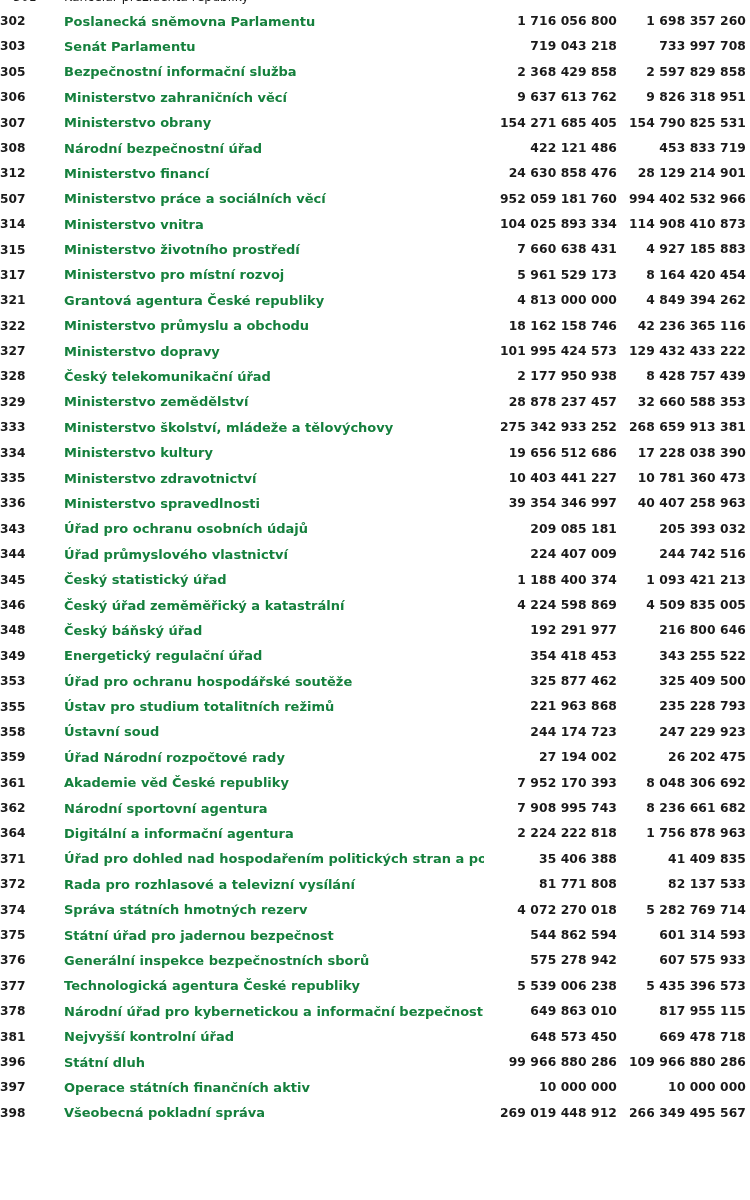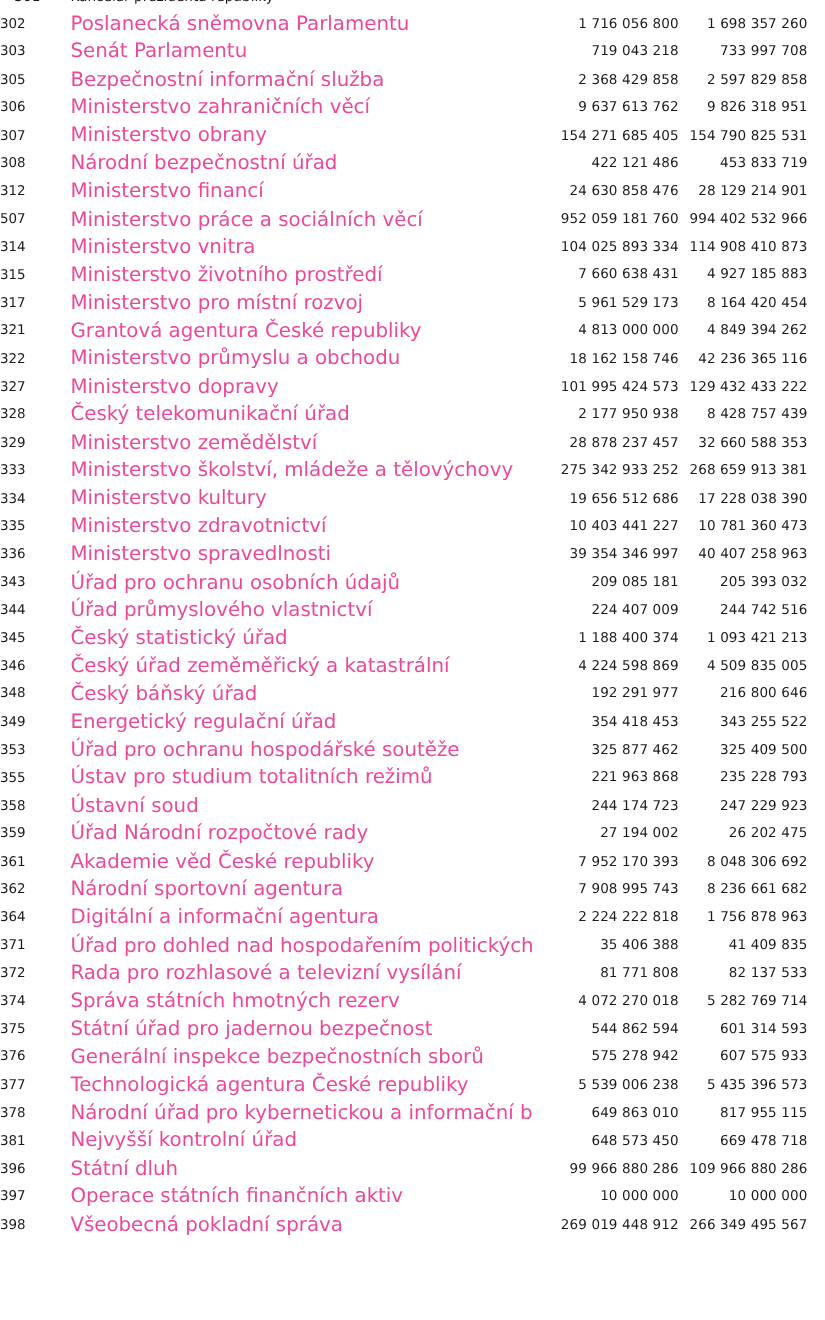--- a/index.html
+++ b/index.html
@@ -19,20 +19,21 @@
     height: 1200px;
     position: relative;
     box-sizing: border-box;
     padding: 0;
   }
   table.budget {
     width: 750px;
     border-collapse: collapse;
     table-layout: fixed;
     font-size: 12.3px;
+    font-weight: bold;
   }
   table.budget tr {
     height: 25.4px;
   }
   table.budget td {
     padding: 0 0 0 0;
     vertical-align: middle;
     white-space: nowrap;
     overflow: hidden;
     line-height: 1.1;
@@ -41,34 +42,34 @@
     width: 64px;
     padding-left: 13px;
     box-sizing: border-box;
     font-size: 12.2px;
     color: #1a1a1a;
   }
   td.name {
     width: 420px;
     padding-left: 16px;
     box-sizing: border-box;
-    font-size: 18px;
-    color: #ec4899;
+    font-size: 13px;
+    color: #15803d;
   }
   td.num {
     width: 133px;
     text-align: right;
     padding-right: 12px;
     box-sizing: border-box;
     font-size: 12.3px;
     color: #1a1a1a;
     letter-spacing: 0.1px;
   }
   td.num.last {
-    padding-right: 16px;
+    padding-right: 4px;
   }
   .clipped-top {
     height: 9px;
     overflow: hidden;
     position: relative;
   }
   .clipped-top .ghost {
     position: absolute;
     top: -11px;
     left: 0;

